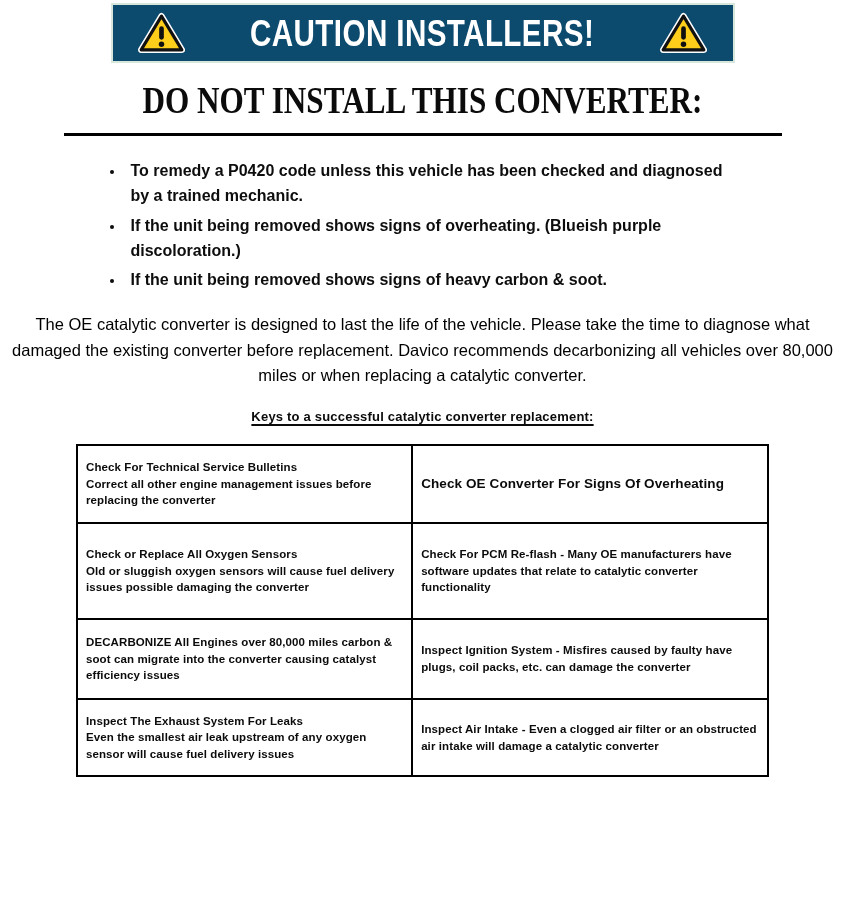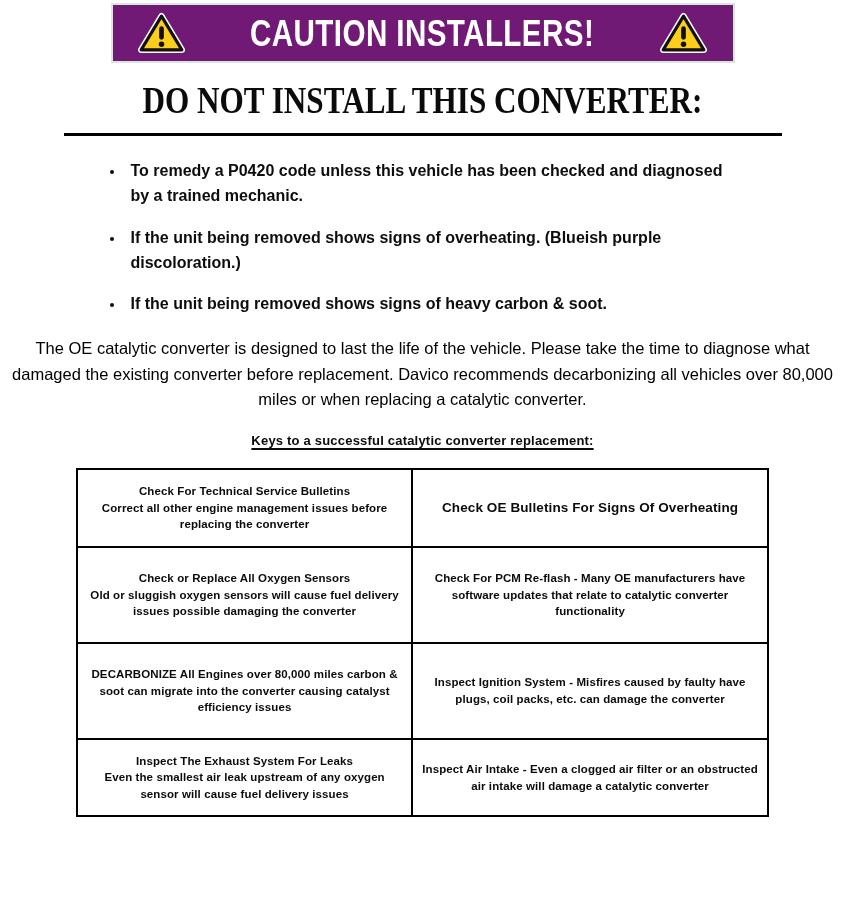--- a/index.html
+++ b/index.html
@@ -2,68 +2,68 @@
 <html><head>
 <meta charset="utf-8">
 <style>
   html,body{margin:0;padding:0;background:#ffffff;}
   .page{
     position:relative;width:845px;height:919px;margin:0 auto;background:#fff;
     font-family:"Liberation Sans", sans-serif;color:#0b0b0b;overflow:hidden;
   }
   
   .banner{
-    width:624px;height:60px;margin:3px auto 0;background:#701a75;
+    width:624px;height:60px;margin:3px auto 0;background:#0c4a6e;
     border:2px solid #d8e7dc;box-sizing:border-box;
     display:flex;align-items:center;justify-content:center;gap:22px;
   }
   .banner-title{
     color:#ffffff;font-weight:bold;font-size:37px;line-height:1;
     display:inline-block;transform:scaleX(0.80);transform-origin:center;
     white-space:nowrap;letter-spacing:0.5px;
   }
   .warn-icon{flex:0 0 auto;display:block;}
   
   .main-heading{margin:18px 0 0;text-align:center;line-height:1;font-family:Liberation Serif, serif;}
   .main-heading .squeeze{
     display:inline-block;transform:scaleX(0.82);transform-origin:center;
     font-size:38px;font-weight:800;white-space:nowrap;color:#0b0b0b;
   }
   .rule{width:718px;height:3px;background:#000;margin:14px auto 0;}
   
   .warnings{width:620px;margin:22px auto 0;padding-left:24px;list-style:disc;}
   .warnings li{
     font-weight:bold;font-size:16px;line-height:1.58;color:#0d0d0d;
-    padding-left:6px;margin:16px 0 2px 0;
+    padding-left:6px;margin:4px 0 2px 0;
   }
   .warnings li::marker{font-size:13px;}
   
   .note{
     width:832px;margin:20px auto 0;text-align:center;
     font-size:16.5px;line-height:1.55;font-weight:400;color:#000000;
   }
   
   .keys-heading{
     margin:20px 0 0;text-align:center;font-size:13px;font-weight:800;
     color:#0b0b0b;letter-spacing:0.2px;
     text-decoration:underline;text-decoration-thickness:2px;text-underline-offset:3px;
   }
   
   .keys-table{
     width:693px;margin:20px auto 0;border-collapse:collapse;table-layout:fixed;
   }
   .keys-table td{
-    border:2px solid #000;text-align:center;vertical-align:middle;
+    border:2px solid #000;text-align:left;vertical-align:middle;
     font-weight:bold;font-size:11.5px;line-height:1.45;letter-spacing:0.1px;
     padding:10px 8px;white-space:pre-line;color:#0b0b0b;
   }
   .keys-table td.cell-large{font-size:13.5px;}
   .keys-table tr:nth-child(1){height:78px;}
   .keys-table tr:nth-child(2){height:96px;}
-  .keys-table tr:nth-child(3){height:96px;}
+  .keys-table tr:nth-child(3){height:80px;}
   .keys-table tr:nth-child(4){height:77px;}
   .keys-table tr:nth-child(5){height:66px;}
   .keys-table tr:nth-child(6){height:77px;}
 </style>
 </head>
 <body>
 
 <div class="page">
 
   <header class="banner">
@@ -100,21 +100,21 @@
 
   <table class="keys-table">
     <colgroup>
       <col style="width:48.5%">
       <col style="width:51.5%">
     </colgroup>
     <tbody>
       <tr>
         <td>Check For Technical Service Bulletins
 Correct all other engine management issues before replacing the converter</td>
-        <td class="cell-large">Check OE Bulletins For Signs Of Overheating</td>
+        <td class="cell-large">Check OE Converter For Signs Of Overheating</td>
       </tr>
       <tr>
         <td>Check or Replace All Oxygen Sensors
 Old or sluggish oxygen sensors will cause fuel delivery issues possible damaging the converter</td>
         <td>Check For PCM Re-flash - Many OE manufacturers have software updates that relate to catalytic converter functionality</td>
       </tr>
       <tr>
         <td>DECARBONIZE All Engines over 80,000 miles carbon &amp; soot can migrate into the converter causing catalyst efficiency issues</td>
         <td>Inspect Ignition System - Misfires caused by faulty have plugs, coil packs, etc. can damage the converter</td>
       </tr>

